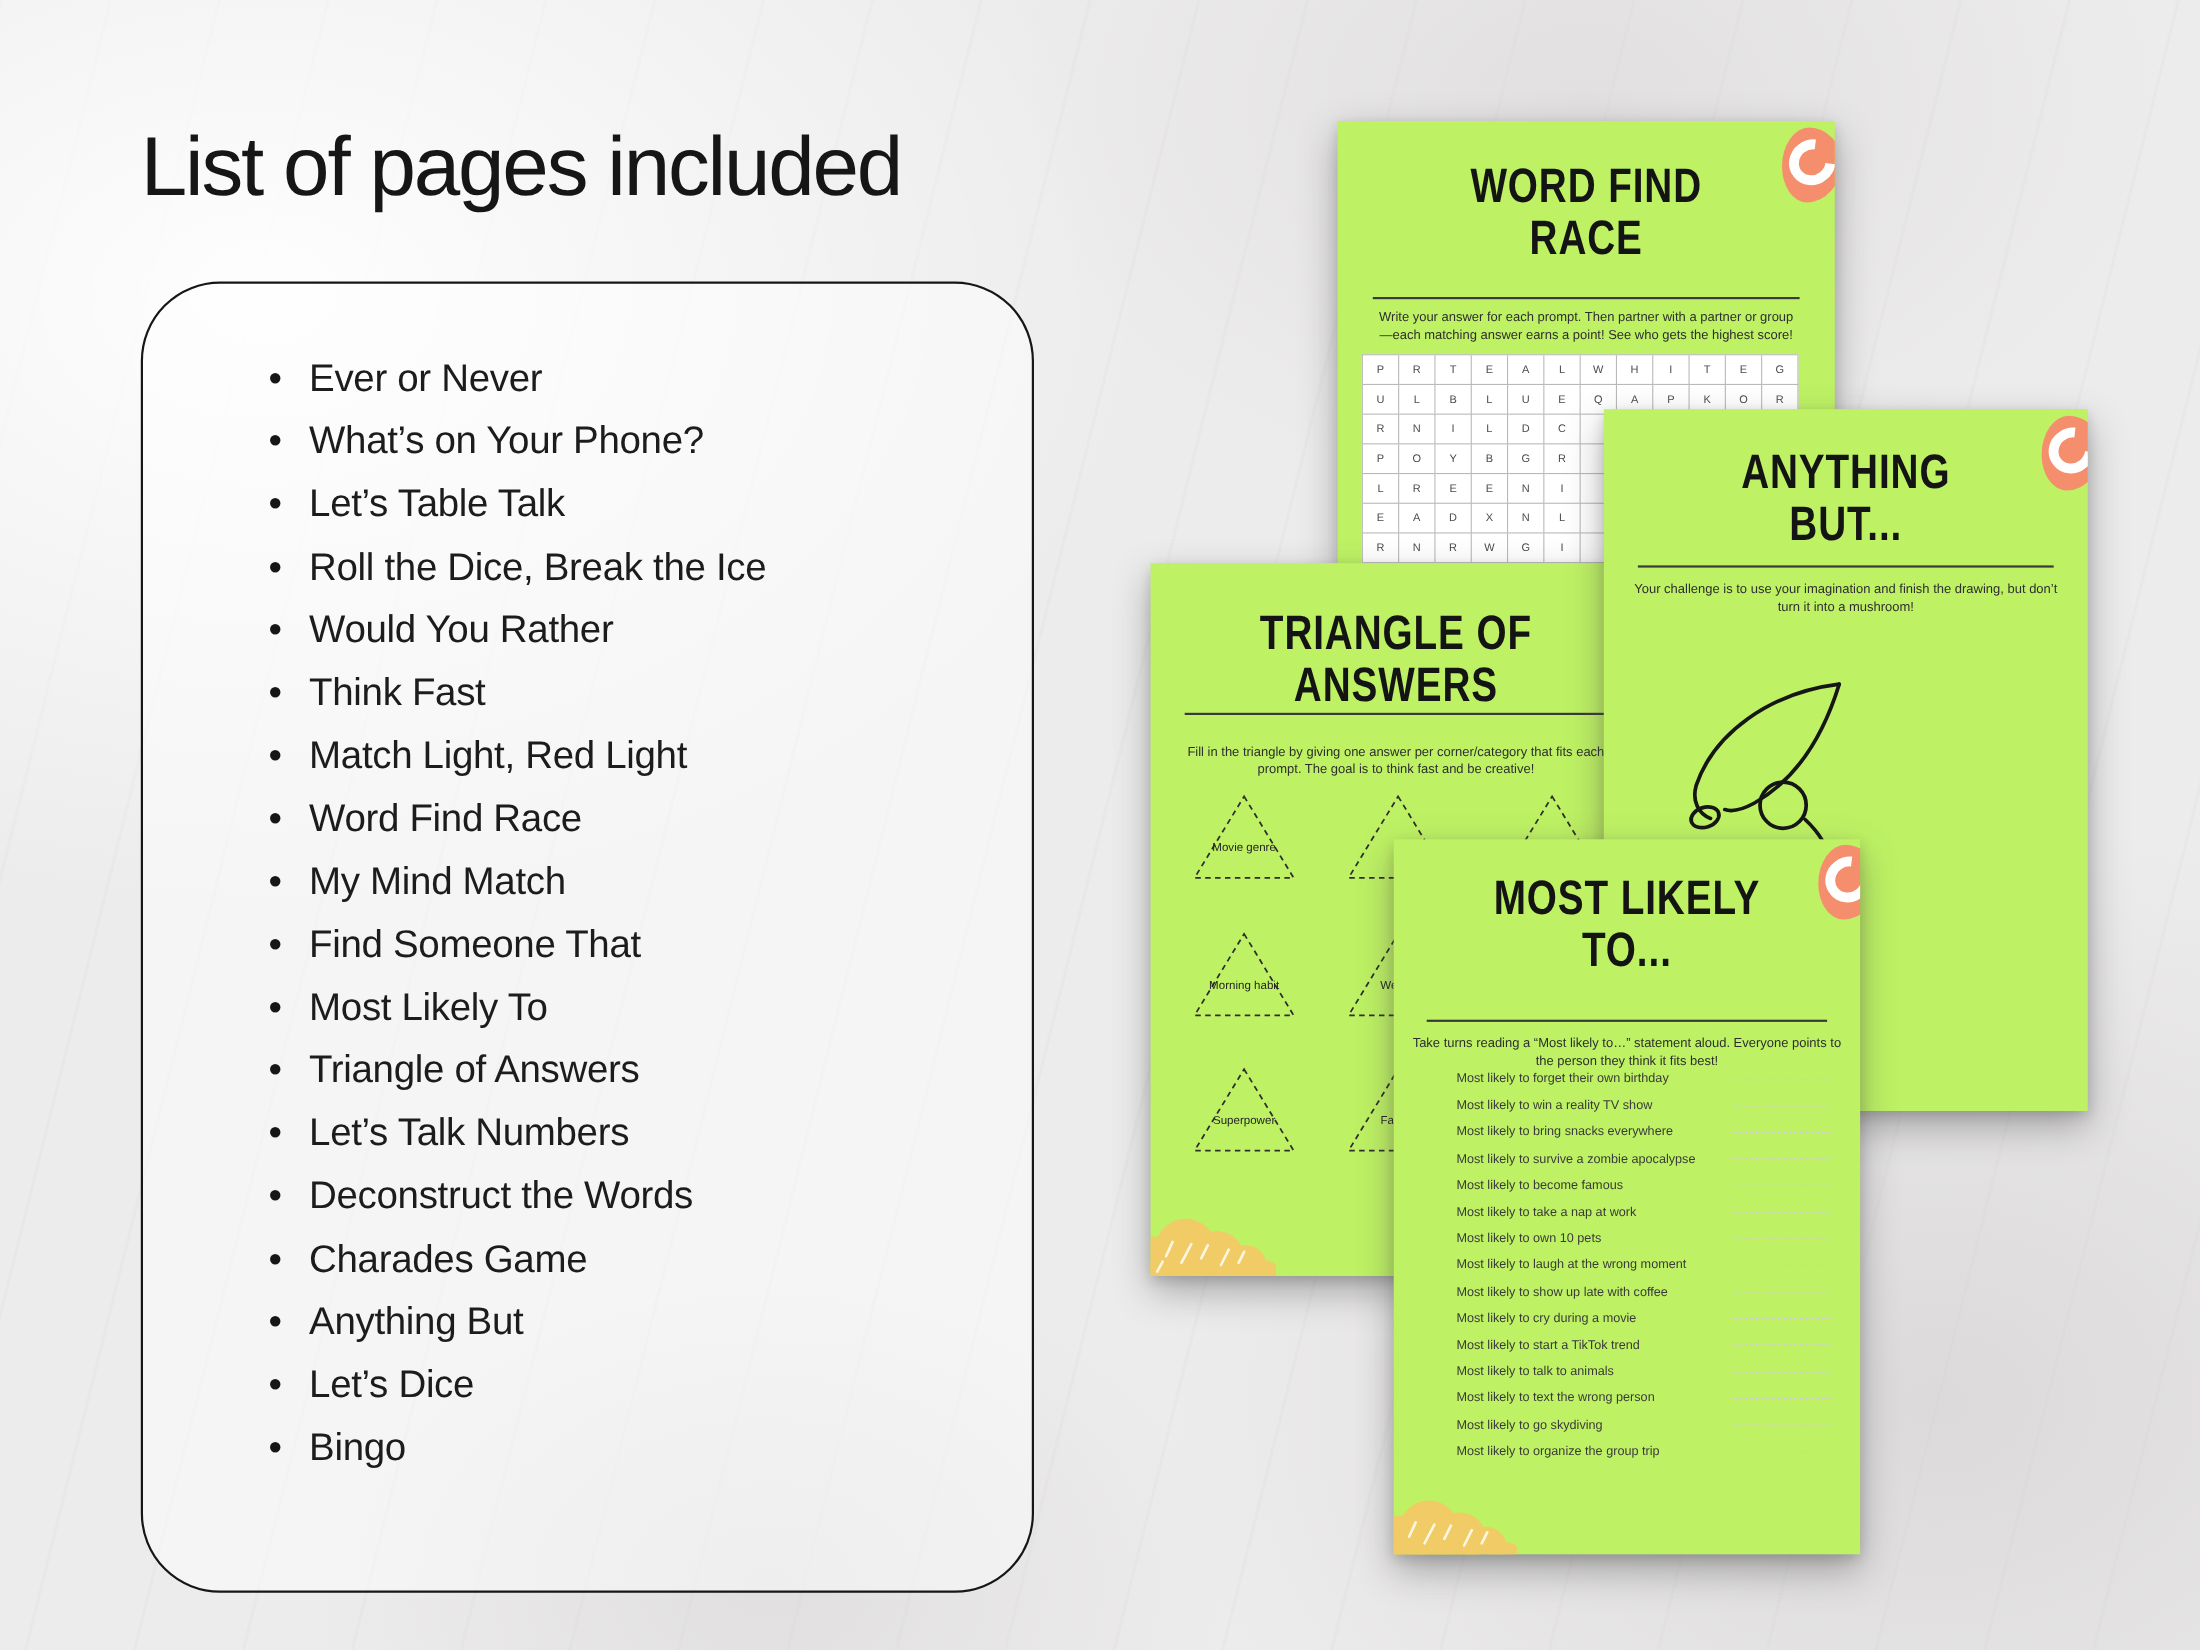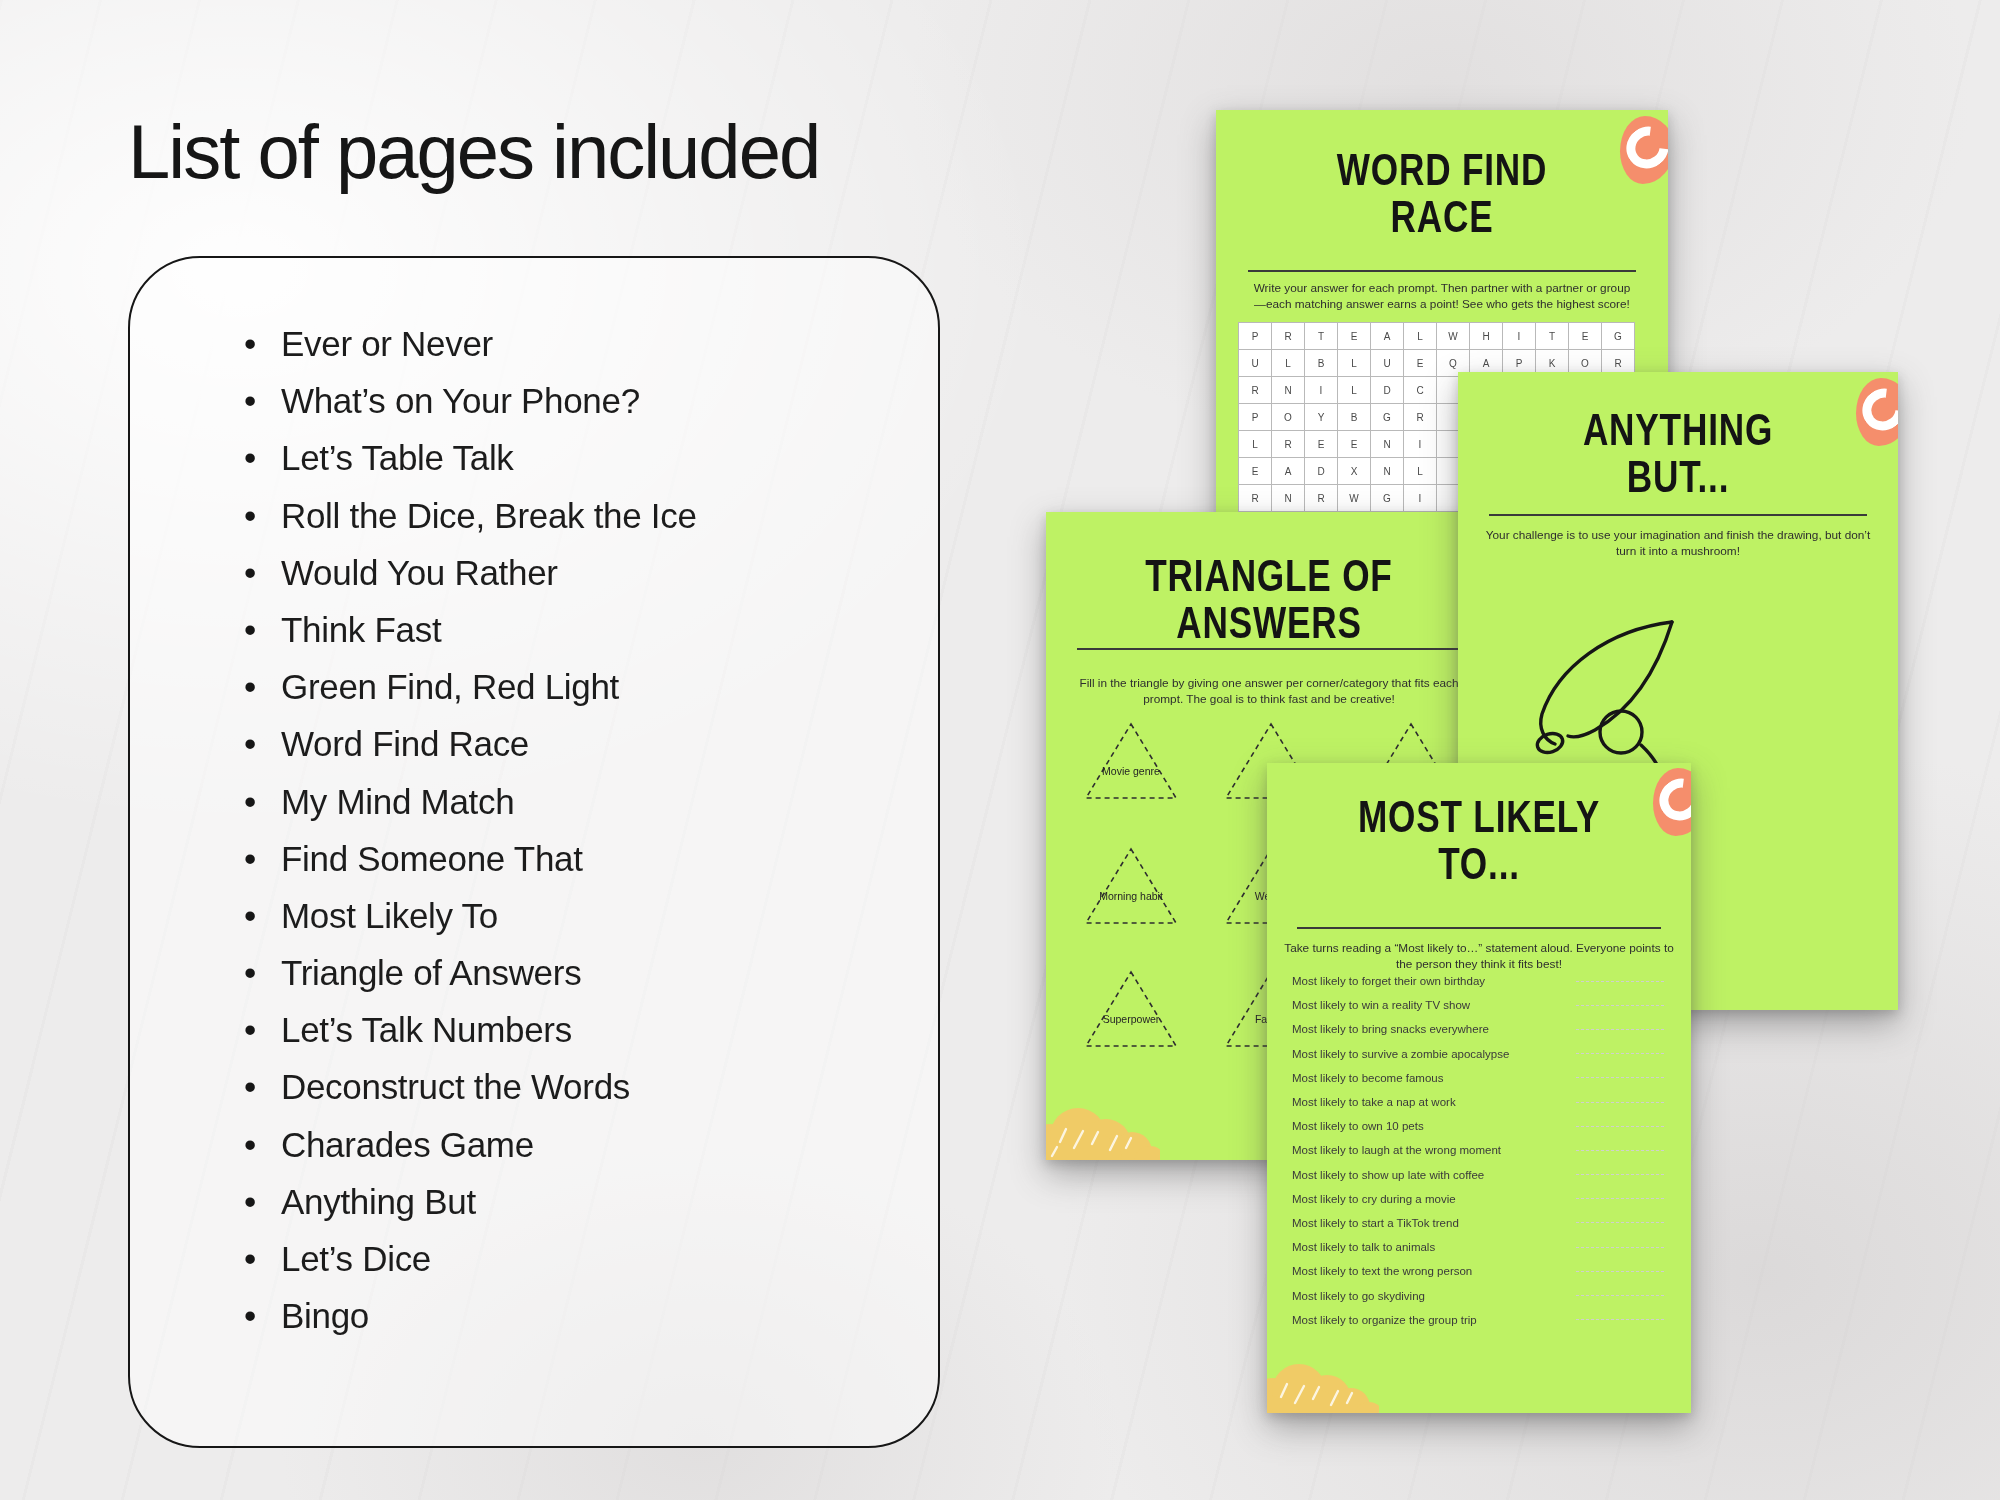--- a/index.html
+++ b/index.html
@@ -91,21 +91,21 @@
   }
 
   
   #tri-grid{position:absolute;inset:0;padding-left:29px;}
   .tri-wrap{position:absolute;width:96px;height:80px;}
   .tri-label{position:absolute;left:0;width:100%;top:55%;text-align:center;
     font-size:10.5px;color:#242424;white-space:nowrap;}
 
   
   #mlt-items{position:absolute;left:25px;right:27px;top:206px;}
-  .mlt-row{height:24.2px;display:flex;justify-content:space-between;align-items:center;}
+  .mlt-row{height:24.2px;display:flex;justify-content:space-between;align-items:center;margin-left:32px;}
   .mlt-label{font-size:11.5px;color:#3a3a3a;white-space:nowrap;}
   .dashline{width:88px;border-top:1.5px dashed #cfcfcf;}
 
   .blob-svg{position:absolute;pointer-events:none;}
   .doodle{position:absolute;inset:0;pointer-events:none;}
 </style>
 </head>
 <body>
 
 <div class="canvas">
@@ -133,21 +133,21 @@
         <li>
           <span class="blt">•</span>
           <span>Would You Rather</span>
         </li>
         <li>
           <span class="blt">•</span>
           <span>Think Fast</span>
         </li>
         <li>
           <span class="blt">•</span>
-          <span>Green Find, Red Light</span>
+          <span>Match Light, Red Light</span>
         </li>
         <li>
           <span class="blt">•</span>
           <span>Word Find Race</span>
         </li>
         <li>
           <span class="blt">•</span>
           <span>My Mind Match</span>
         </li>
         <li>

